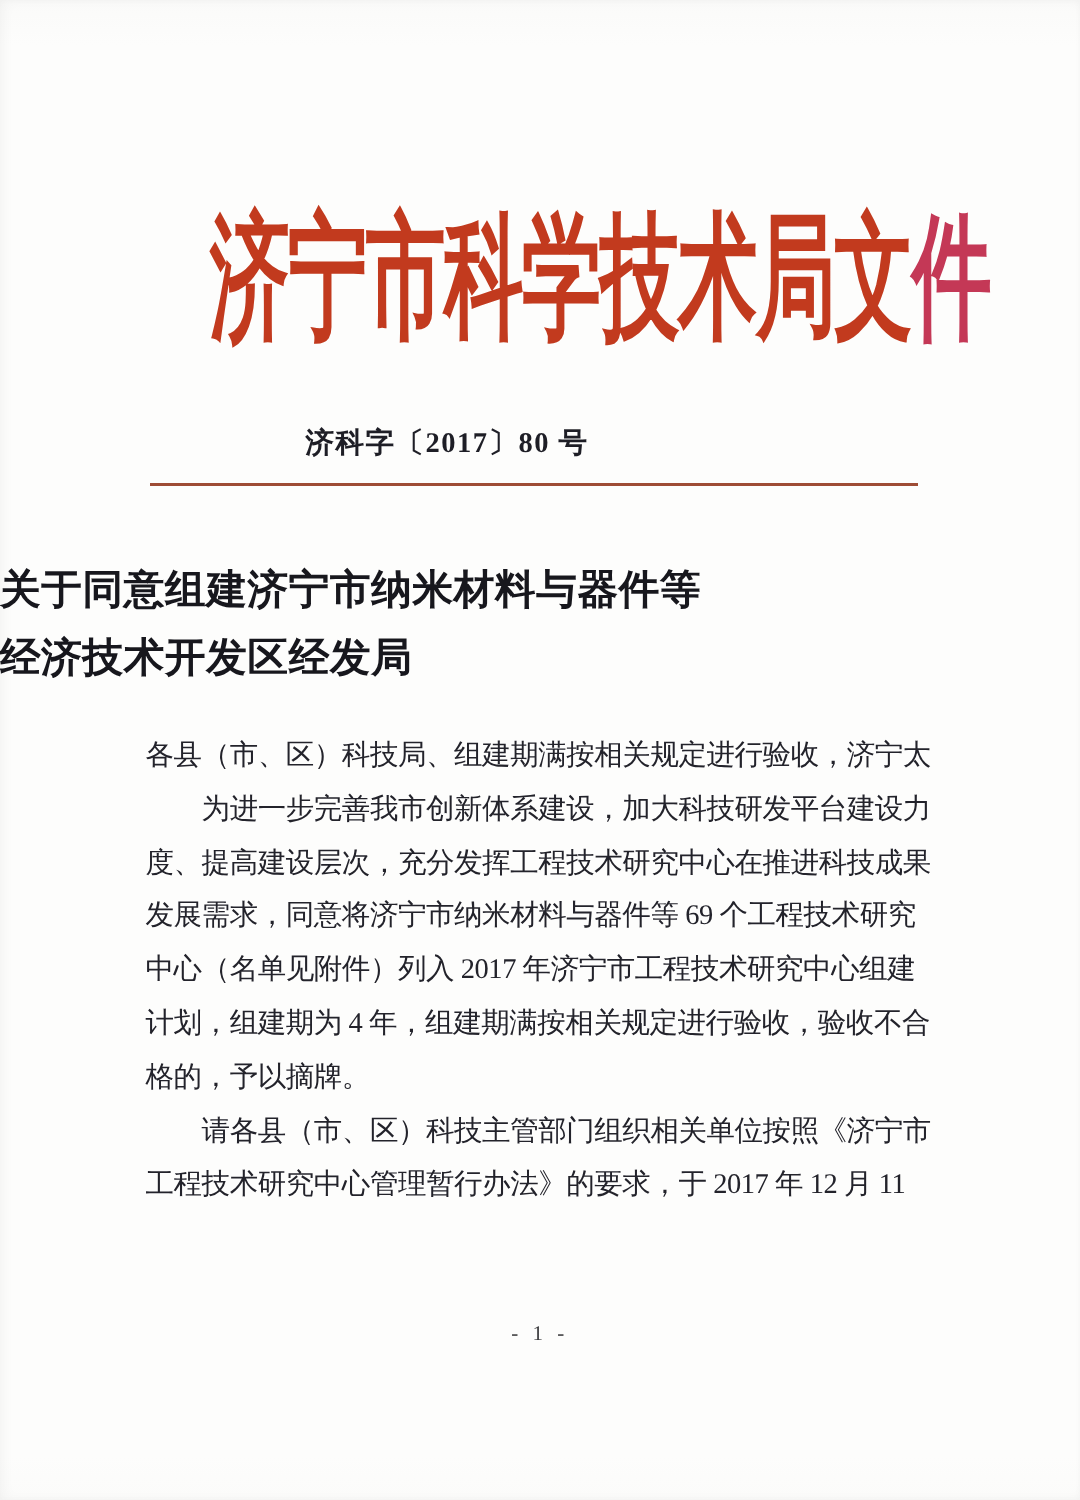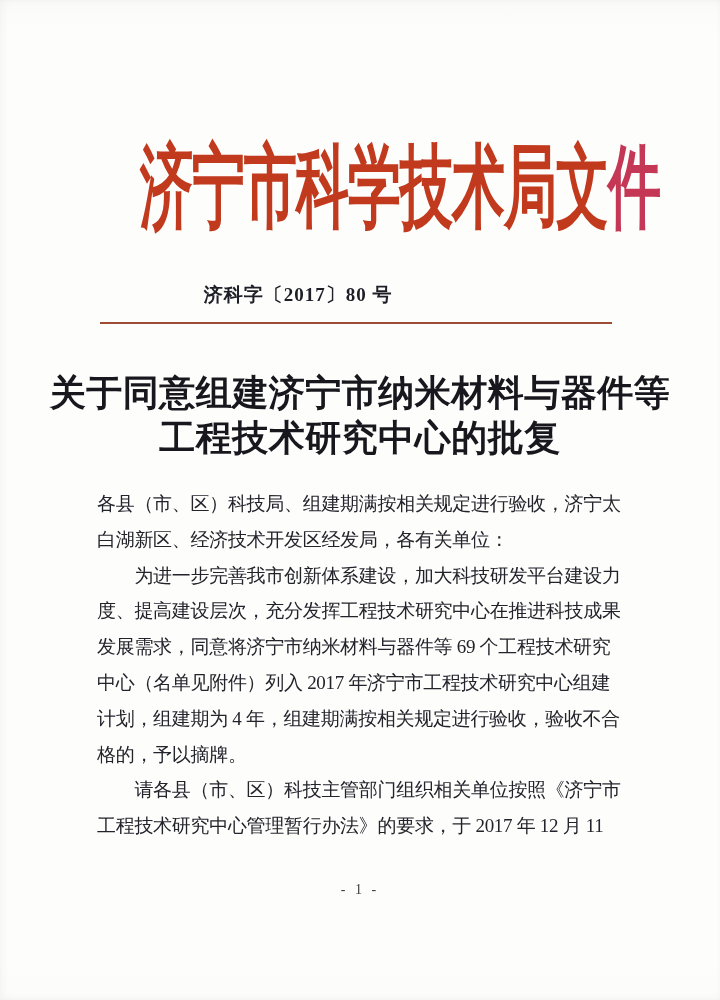--- a/index.html
+++ b/index.html
@@ -58,22 +58,21 @@
     left: 100px;
     width: 512px;
     height: 2px;
     background: var(--divider);
   }
   .title {
     position: absolute;
     top: 371px;
     left: 0;
     width: 720px;
-    text-align: center;
-    font-size: 36px;
+    font-size: 27px;
     font-weight: 700;
     line-height: 45px;
     color: #17171d;
     letter-spacing: 0.5px;
   }
   .body-block {
     position: absolute;
     top: 486px;
     left: 97px;
     width: 530px;
@@ -103,26 +102,25 @@
   <div class="header">
     <span class="header-inner"><span class="header-main">济宁市科学技术局文</span><span class="header-last">件</span></span>
   </div>
 
   <div class="docnum">济科字〔2017〕80 号</div>
 
   <div class="redline"></div>
 
   <div class="title">
     <div>关于同意组建济宁市纳米材料与器件等</div>
-    <div>工程技术研究中心的批复</div>
+    <div>经济技术开发区经发局</div>
   </div>
 
   <div class="body-block">
     <div class="body-line">各县（市、区）科技局、组建期满按相关规定进行验收，济宁太</div>
-    <div class="body-line">白湖新区、经济技术开发区经发局，各有关单位：</div>
     <div class="body-line">　　为进一步完善我市创新体系建设，加大科技研发平台建设力</div>
     <div class="body-line">度、提高建设层次，充分发挥工程技术研究中心在推进科技成果</div>
     <div class="body-line">发展需求，同意将济宁市纳米材料与器件等 69 个工程技术研究</div>
     <div class="body-line">中心（名单见附件）列入 2017 年济宁市工程技术研究中心组建</div>
     <div class="body-line">计划，组建期为 4 年，组建期满按相关规定进行验收，验收不合</div>
     <div class="body-line">格的，予以摘牌。</div>
     <div class="body-line">　　请各县（市、区）科技主管部门组织相关单位按照《济宁市</div>
     <div class="body-line">工程技术研究中心管理暂行办法》的要求，于 2017 年 12 月 11</div>
   </div>
 

